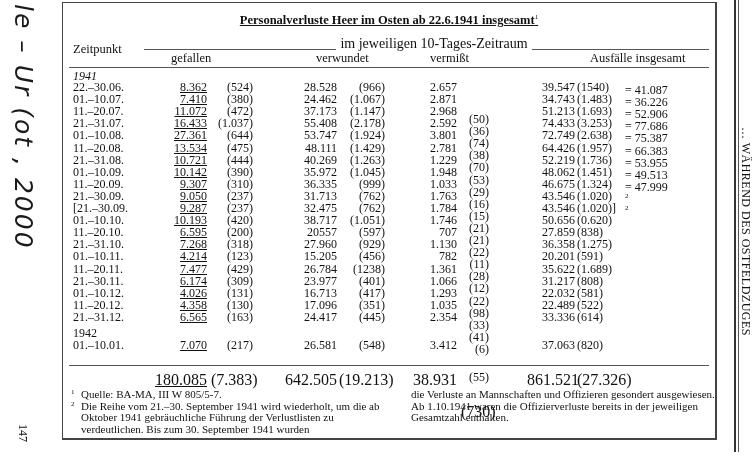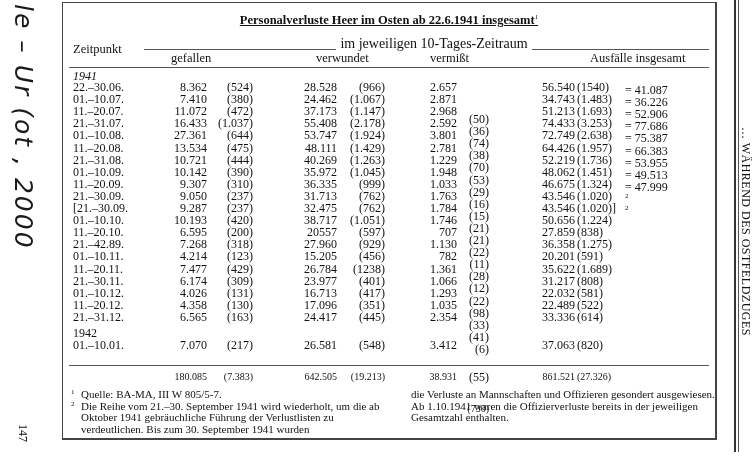--- a/index.html
+++ b/index.html
@@ -58,33 +58,33 @@
   .hdr-span-text span { background:#fff; padding:0 4px; }
   .col-hdr { position:absolute; top:48px; font-size:12.5px; }
   .hdr-bottom-line { position:absolute; left:6px; right:6px; top:64px; border-top:1px solid #555; }
 
   .rows { position:absolute; left:0; right:0; top:66px; }
   .yearlabel { position:absolute; left:10px; font-size:12px; }
   .yearlabel.italic { font-style:italic; }
   .row { position:absolute; left:0; right:0; height:12px; font-size:12px; line-height:12px; }
   .c { position:absolute; white-space:nowrap; }
   .c-date { left:10px; }
-  .c-g    { left:86px;  width:58px; text-align:right; }
+  .c-g    { left:86px;  width:58px; text-align:right;text-decoration:underline; }
   .c-gp   { left:148px; width:42px; text-align:right; }
   .c-v    { left:218px; width:56px; text-align:right; }
   .c-vp   { left:276px; width:46px; text-align:right; }
   .c-m    { left:346px; width:48px; text-align:right; }
   .c-mp   { left:398px; width:28px; text-align:right;margin-top:32px; }
   .c-a    { left:464px; width:48px; text-align:right; }
   .c-ap   { left:514px; width:46px; text-align:left; }
   .c-eq   { left:562px; width:90px; }
   .c-fn   { font-size:7px; vertical-align:super; }
 
   .total-line { position:absolute; left:6px; right:6px; top:362px; border-top:1px solid #555; }
-  .totals { position:absolute; left:0; right:0; top:368px; height:14px; font-size:10px; }
+  .totals { position:absolute; left:0; right:0; top:368px; height:14px; font-size:16px; }
 
   .footnotes { position:absolute; left:8px; right:6px; top:386px; font-size:11px; line-height:11.5px; }
   .fn-col-left { position:absolute; left:0; width:328px; }
   .fn-col-right { position:absolute; left:340px; width:305px; }
   .fn { position:relative; padding-left:10px; }
   .fn .mark { position:absolute; left:0; top:-2px; font-size:7px; }
 </style>
 </head>
 <body>
 
@@ -116,21 +116,21 @@
   <div class="rows" id="rows">
     <div class="yearlabel italic" style="top:0px">1941</div>
   <div class="row" style="top: 12px;">
         <span class="c c-date">22.–30.06.</span>
         <span class="c c-g">8.362</span>
         <span class="c c-gp">(524)</span>
         <span class="c c-v">28.528</span>
         <span class="c c-vp">(966)</span>
         <span class="c c-m">2.657</span>
         <span class="c c-mp">(50)</span>
-        <span class="c c-a">56.540</span>
+        <span class="c c-a">39.547</span>
         <span class="c c-ap">(1540)</span>
         <span class="c c-eq"><span>= 41.087</span><span class="c-fn"></span></span>
       </div>
       <div class="row" style="top: 24.1px;">
         <span class="c c-date">01.–10.07.</span>
         <span class="c c-g">7.410</span>
         <span class="c c-gp">(380)</span>
         <span class="c c-v">24.462</span>
         <span class="c c-vp">(1.067)</span>
         <span class="c c-m">2.871</span>
@@ -249,37 +249,37 @@
       </div>
       <div class="row" style="top: 145.1px;">
         <span class="c c-date">01.–10.10.</span>
         <span class="c c-g">10.193</span>
         <span class="c c-gp">(420)</span>
         <span class="c c-v">38.717</span>
         <span class="c c-vp">(1.051)</span>
         <span class="c c-m">1.746</span>
         <span class="c c-mp">(22)</span>
         <span class="c c-a">50.656</span>
-        <span class="c c-ap">(1.224)</span>
+        <span class="c c-ap">(0.620)</span>
         <span class="c c-eq"><span></span><span class="c-fn"></span></span>
       </div>
       <div class="row" style="top: 157.2px;">
         <span class="c c-date">11.–20.10.</span>
         <span class="c c-g">6.595</span>
         <span class="c c-gp">(200)</span>
         <span class="c c-v">20557</span>
         <span class="c c-vp">(597)</span>
         <span class="c c-m">707</span>
         <span class="c c-mp">(11)</span>
         <span class="c c-a">27.859</span>
         <span class="c c-ap">(838)</span>
         <span class="c c-eq"><span></span><span class="c-fn"></span></span>
       </div>
       <div class="row" style="top: 169.3px;">
-        <span class="c c-date">21.–42.89.</span>
+        <span class="c c-date">21.–31.10.</span>
         <span class="c c-g">7.268</span>
         <span class="c c-gp">(318)</span>
         <span class="c c-v">27.960</span>
         <span class="c c-vp">(929)</span>
         <span class="c c-m">1.130</span>
         <span class="c c-mp">(28)</span>
         <span class="c c-a">36.358</span>
         <span class="c c-ap">(1.275)</span>
         <span class="c c-eq"><span></span><span class="c-fn"></span></span>
       </div>

